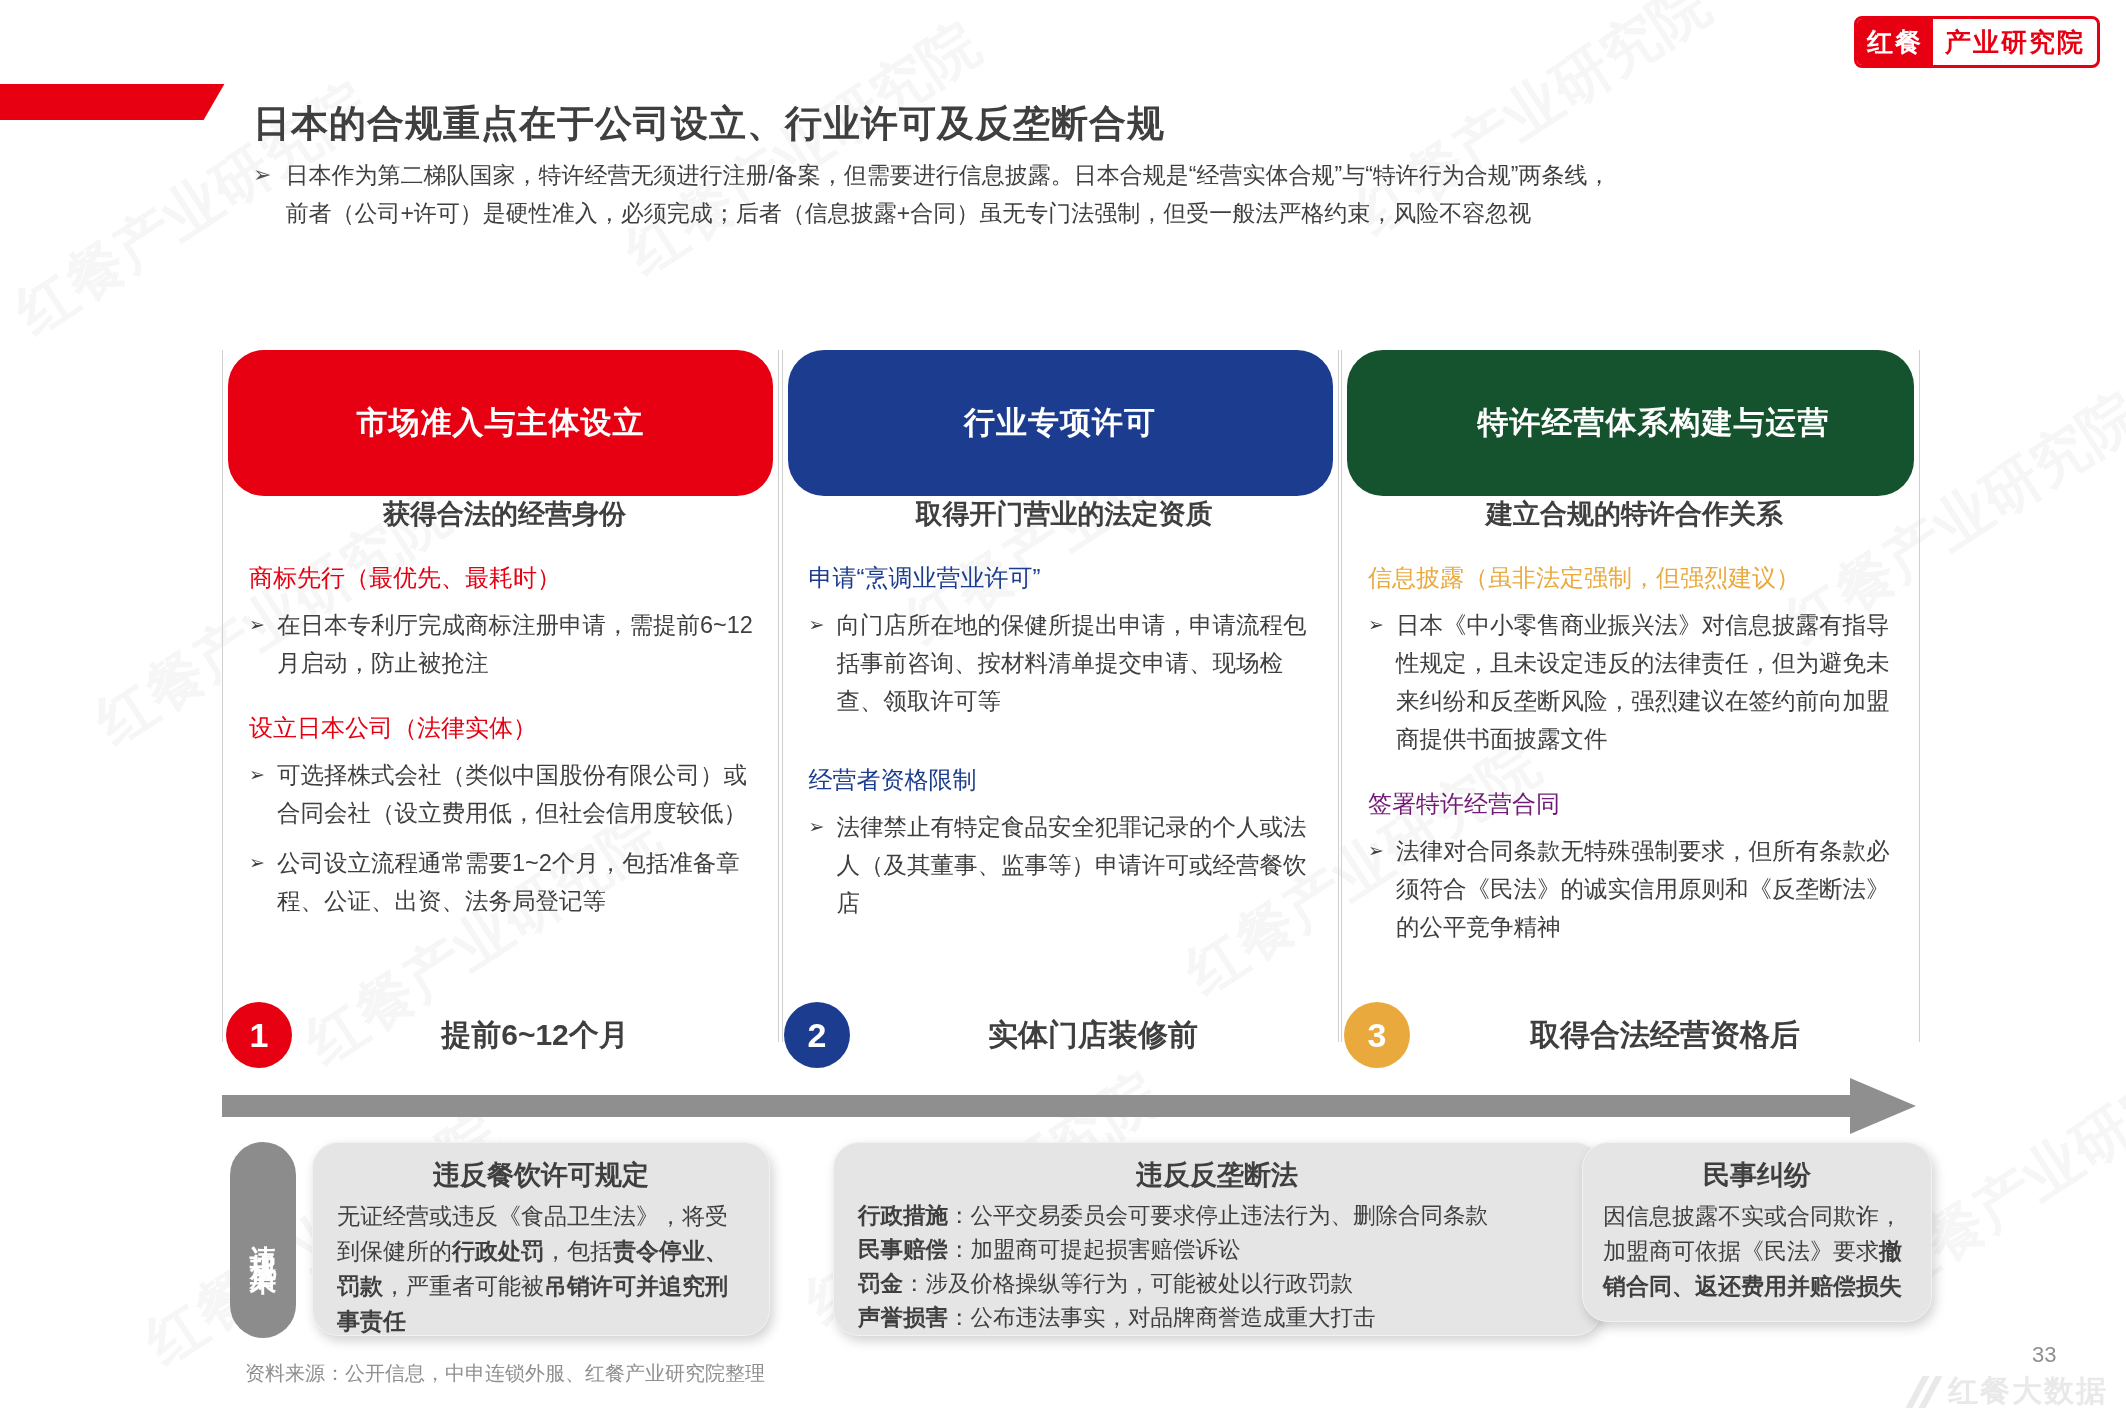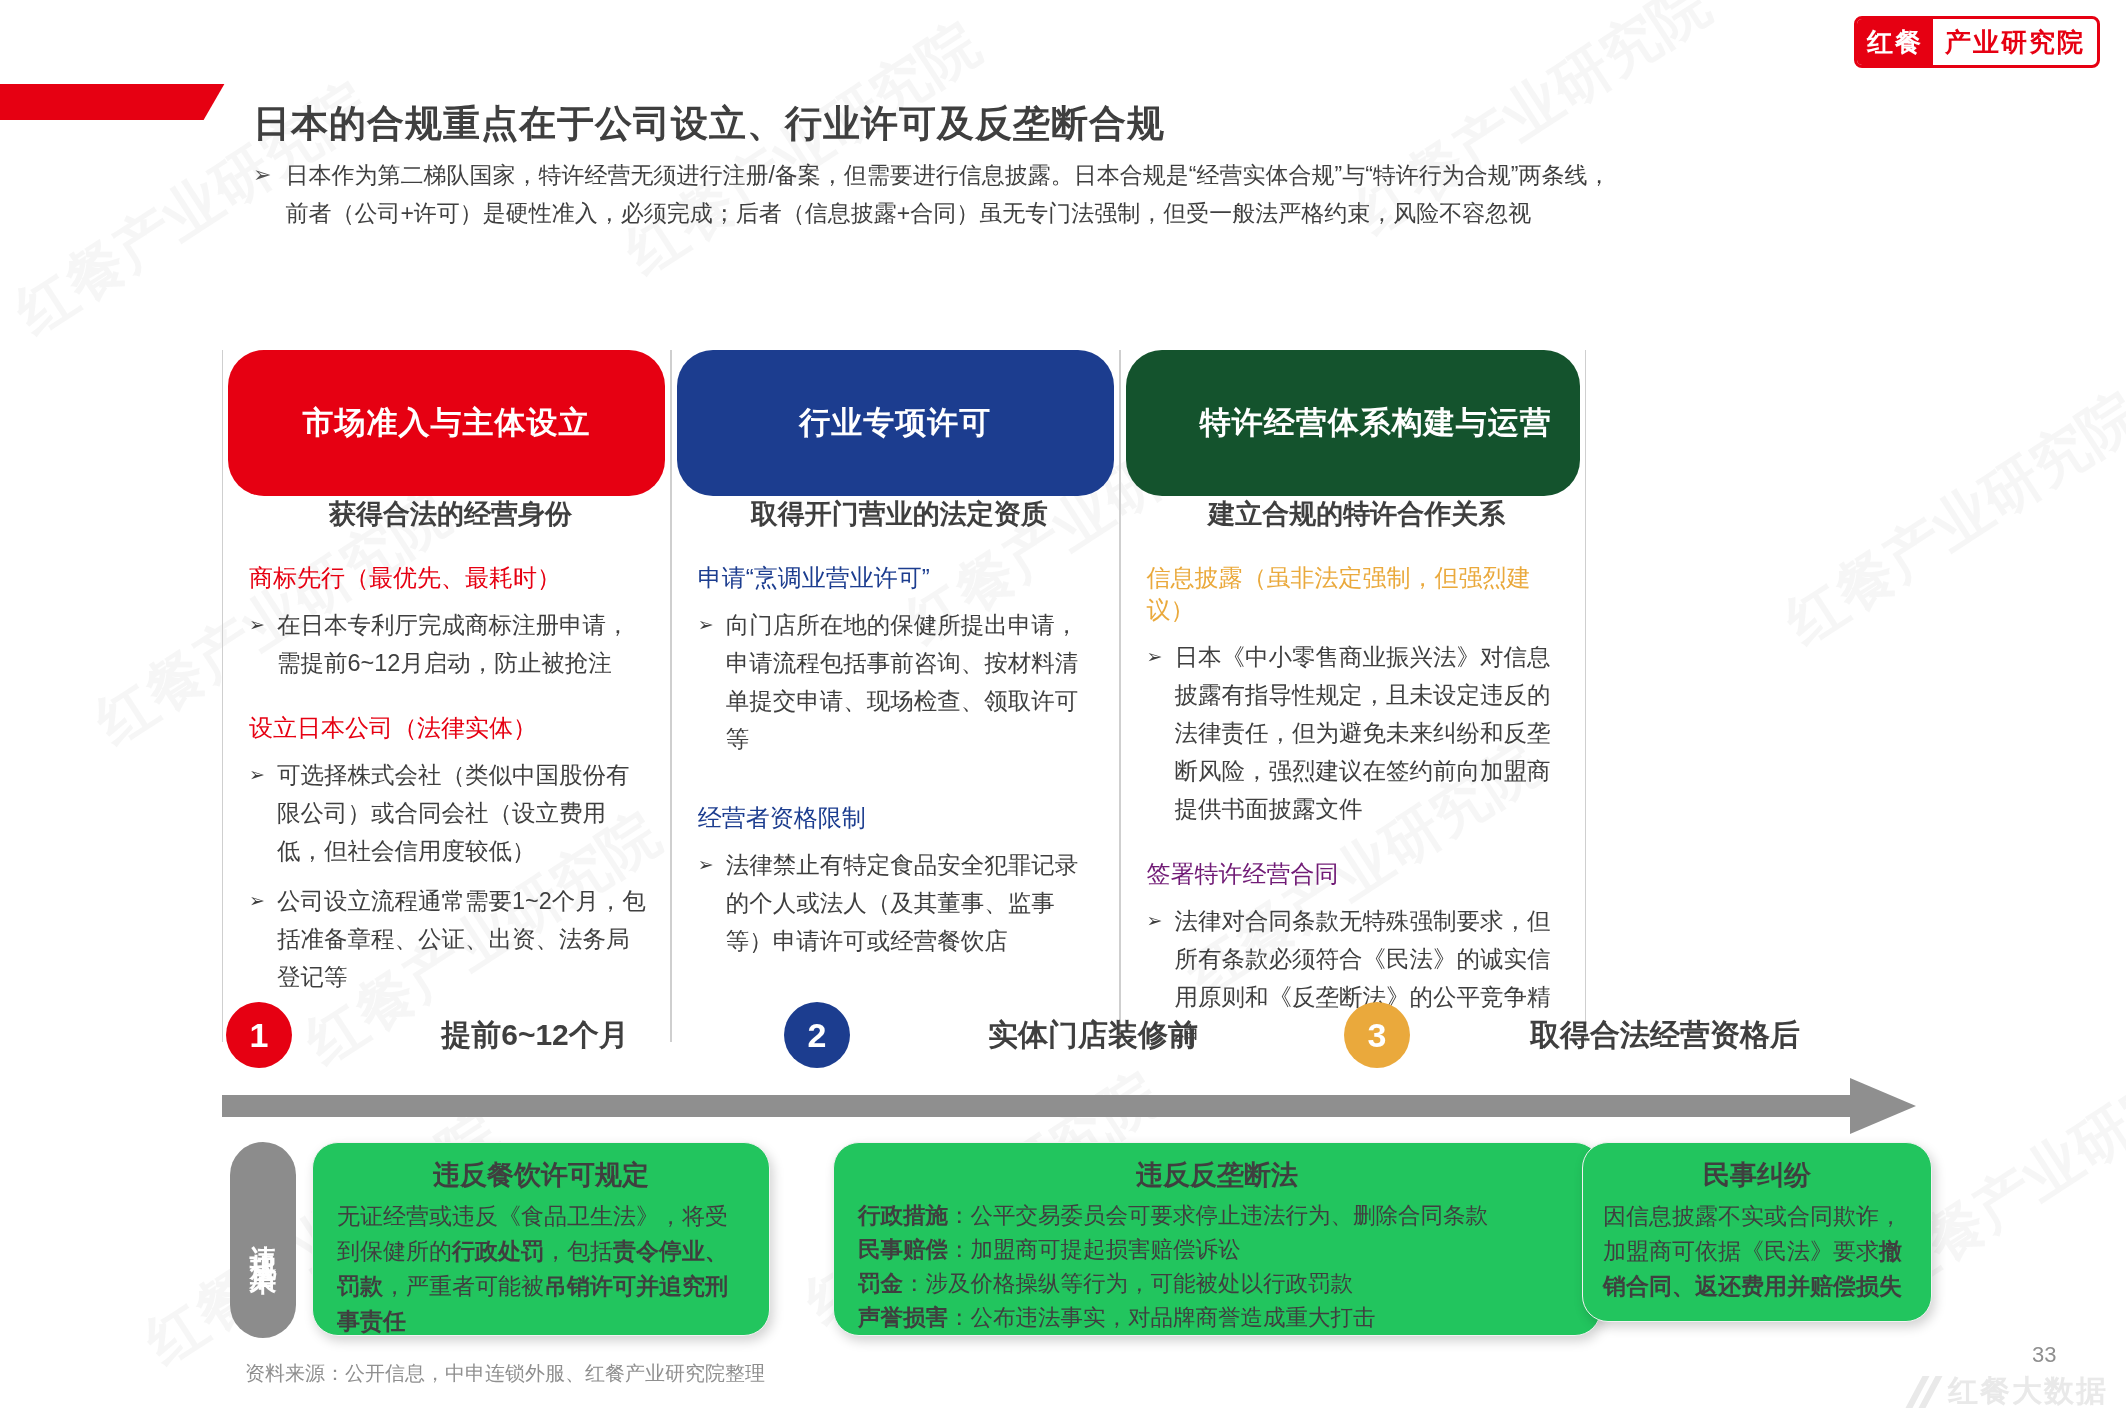--- a/index.html
+++ b/index.html
@@ -21,21 +21,21 @@
   .logo-white{color:#E60012;font-weight:bold;font-size:26px;display:flex;align-items:center;
               padding:0 12px;letter-spacing:2px;}
   .title{position:absolute;left:253px;top:74px;font-size:37px;font-weight:bold;color:#3f3f3f;
          letter-spacing:1px;}
   .intro{position:absolute;left:253px;top:156px;width:1680px;display:flex;gap:14px;}
   .intro .bl{font-size:22px;line-height:38px;color:#555;}
   .intro .txt{font-size:23px;line-height:38px;color:#3f3f3f;white-space:pre-line;}
   .subtitle{position:absolute;left:222px;top:292px;width:1698px;text-align:center;
             font-size:29px;font-weight:bold;color:#3f3f3f;}
   
-  .cols{position:absolute;left:222px;top:350px;width:1364px;height:692px;display:flex;
+  .cols{position:absolute;left:222px;top:350px;width:1698px;height:692px;display:flex;
         justify-content:space-between;}
   .col{border-left:1px solid #cfcfcf;border-right:1px solid #cfcfcf;box-sizing:border-box;}
   .col.c1,.col.c2{width:557px;} .col.c3{width:579px;}
   .col-header{margin:0 5px;height:146px;border-radius:36px;display:flex;align-items:center;
               justify-content:center;color:#fff;font-size:31px;font-weight:bold;letter-spacing:1px;}
   .col-body{padding:0 18px 0 26px;}
   .col-goal{text-align:center;font-size:27px;font-weight:bold;color:#3f3f3f;}
   .sec-head{font-size:24px;font-weight:normal;margin-top:30px;}
   .blist{list-style:none;margin:6px 0 0 0;padding:0;}
   .blist li{display:flex;gap:12px;margin-top:12px;font-size:23.5px;line-height:38px;color:#3f3f3f;}
@@ -49,21 +49,21 @@
   .step-label{flex:1;text-align:center;font-size:30px;font-weight:bold;color:#3f3f3f;}
   .arrow{position:absolute;left:222px;top:1078px;width:1710px;height:60px;}
   .arrow .bar{position:absolute;left:0;top:17px;width:1628px;height:22px;background:#8f8f8f;}
   .arrow .head{position:absolute;left:1628px;top:0;width:0;height:0;
                border-left:66px solid #8f8f8f;border-top:28px solid transparent;
                border-bottom:28px solid transparent;}
   
   .pill{position:absolute;left:230px;top:1142px;width:66px;height:196px;border-radius:33px;
         display:flex;align-items:center;justify-content:center;}
   .pill span{writing-mode:vertical-rl;color:#fff;font-size:27px;font-weight:bold;letter-spacing:8px;}
-  .cbox{position:absolute;top:1142px;background:#22c55e;border-radius:26px;
+  .cbox{position:absolute;top:1142px;background:#e5e5e5;border-radius:26px;
         box-shadow:3px 5px 12px rgba(0,0,0,0.18);border:1px solid #f2f2f2;box-sizing:border-box;
         padding:12px 24px;}
   .cbox.b1{left:312px;width:458px;height:194px;}
   .cbox.b2{left:833px;width:768px;height:194px;}
   .cbox.b3{left:1582px;width:350px;height:180px;padding:12px 20px;}
   .cbox h3{margin:2px 0 6px 0;text-align:center;font-size:27px;font-weight:bold;color:#3f3f3f;}
   .cbox .body{font-size:23px;line-height:35px;color:#3f3f3f;}
   .cbox .row{font-size:22.5px;line-height:34px;color:#3f3f3f;}
   .cbox .row b{font-weight:bold;margin-top:44px;}
   

